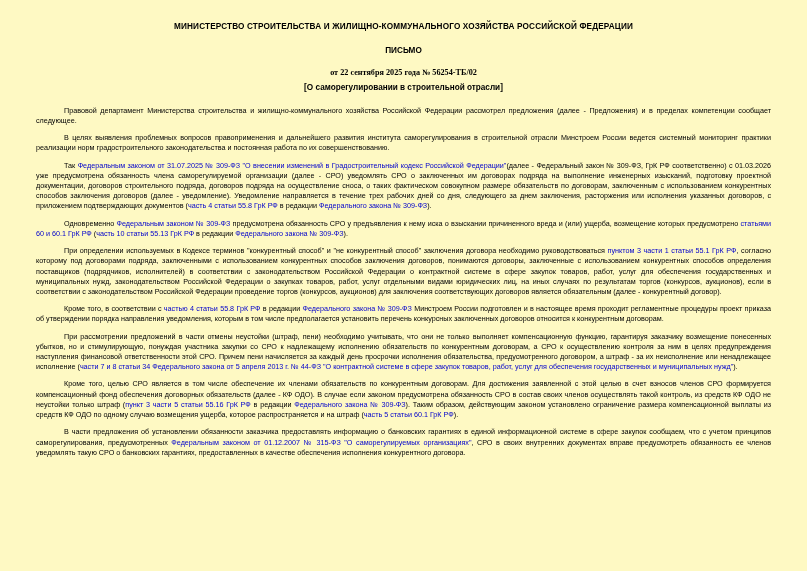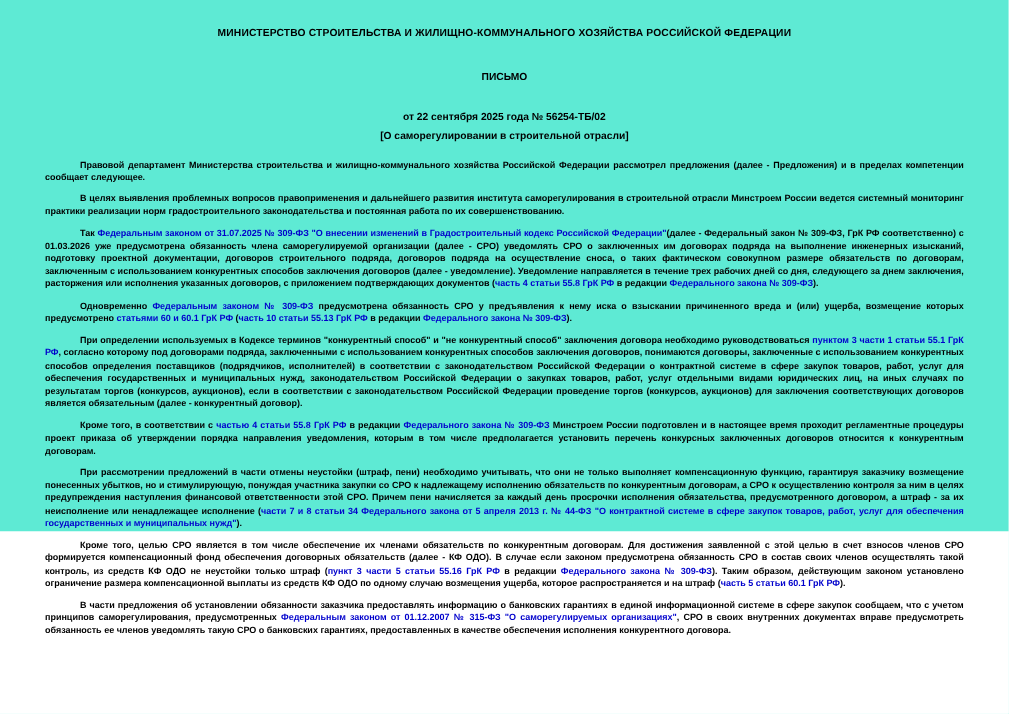--- a/index.html
+++ b/index.html
@@ -10,51 +10,51 @@
   body {
     width: 807px;
     height: 571px;
     font-family: "Liberation Sans", sans-serif;
     color: #000000;
     overflow: hidden;
   }
   .page {
     box-sizing: border-box;
     width: 807px;
-    height: 425px;
+    height: 571px;
     padding: 22px 36px 10px 36px;
-    background: #5eead4;
+    background: #fef9c3;
   }
   .doc-header {
     text-align: center;
   }
   .ministry {
     font-size: 8.2px;
     font-weight: bold;
     letter-spacing: 0.15px;
     line-height: 1.3;
   }
   .doc-type {
     font-size: 8.2px;
     font-weight: bold;
-    margin-top: 24px;
+    margin-top: 13px;
   }
   .doc-number {
     font-size: 8.2px;
     font-weight: bold;
-    margin-top: 23px;
+    margin-top: 13px;
+    font-family: Liberation Serif, serif;
   }
   .doc-subject {
     font-size: 8.2px;
     font-weight: bold;
     margin-top: 6px;
   }
   .body-text {
     margin-top: 14px;
-    font-weight: bold;
   }
   p.para {
     margin: 0 0 7px 0;
     font-size: 7.2px;
     line-height: 1.42;
     text-align: justify;
     text-indent: 28px;
   }
   a.lnk {
     color: #0000cc;

